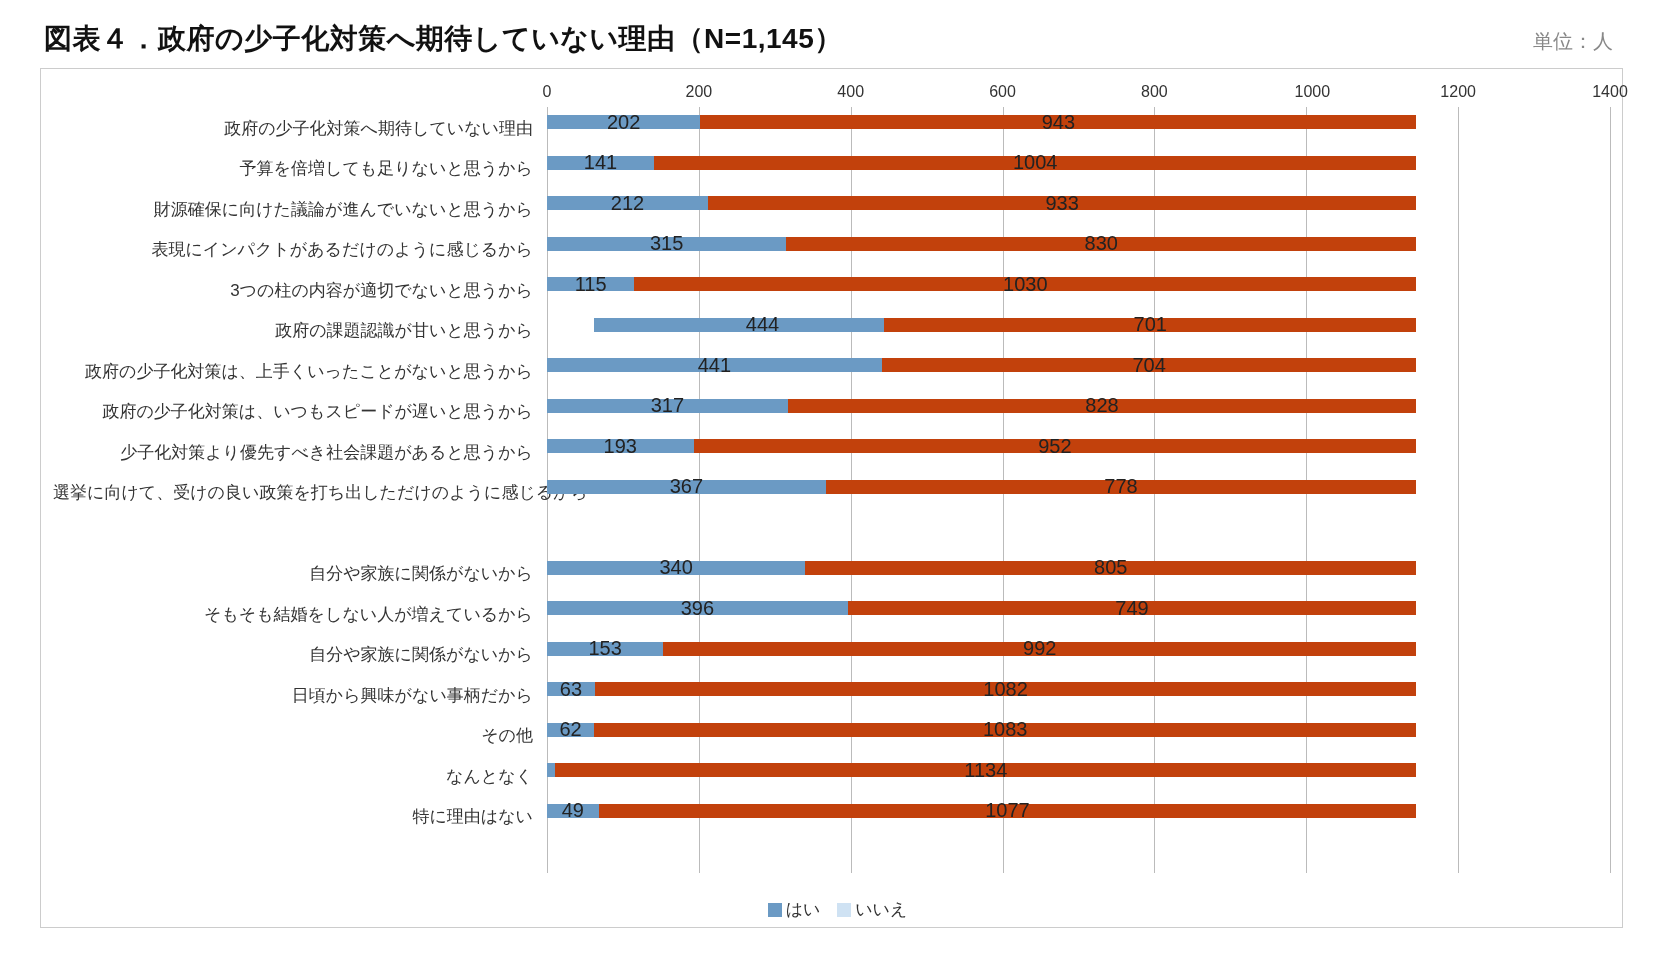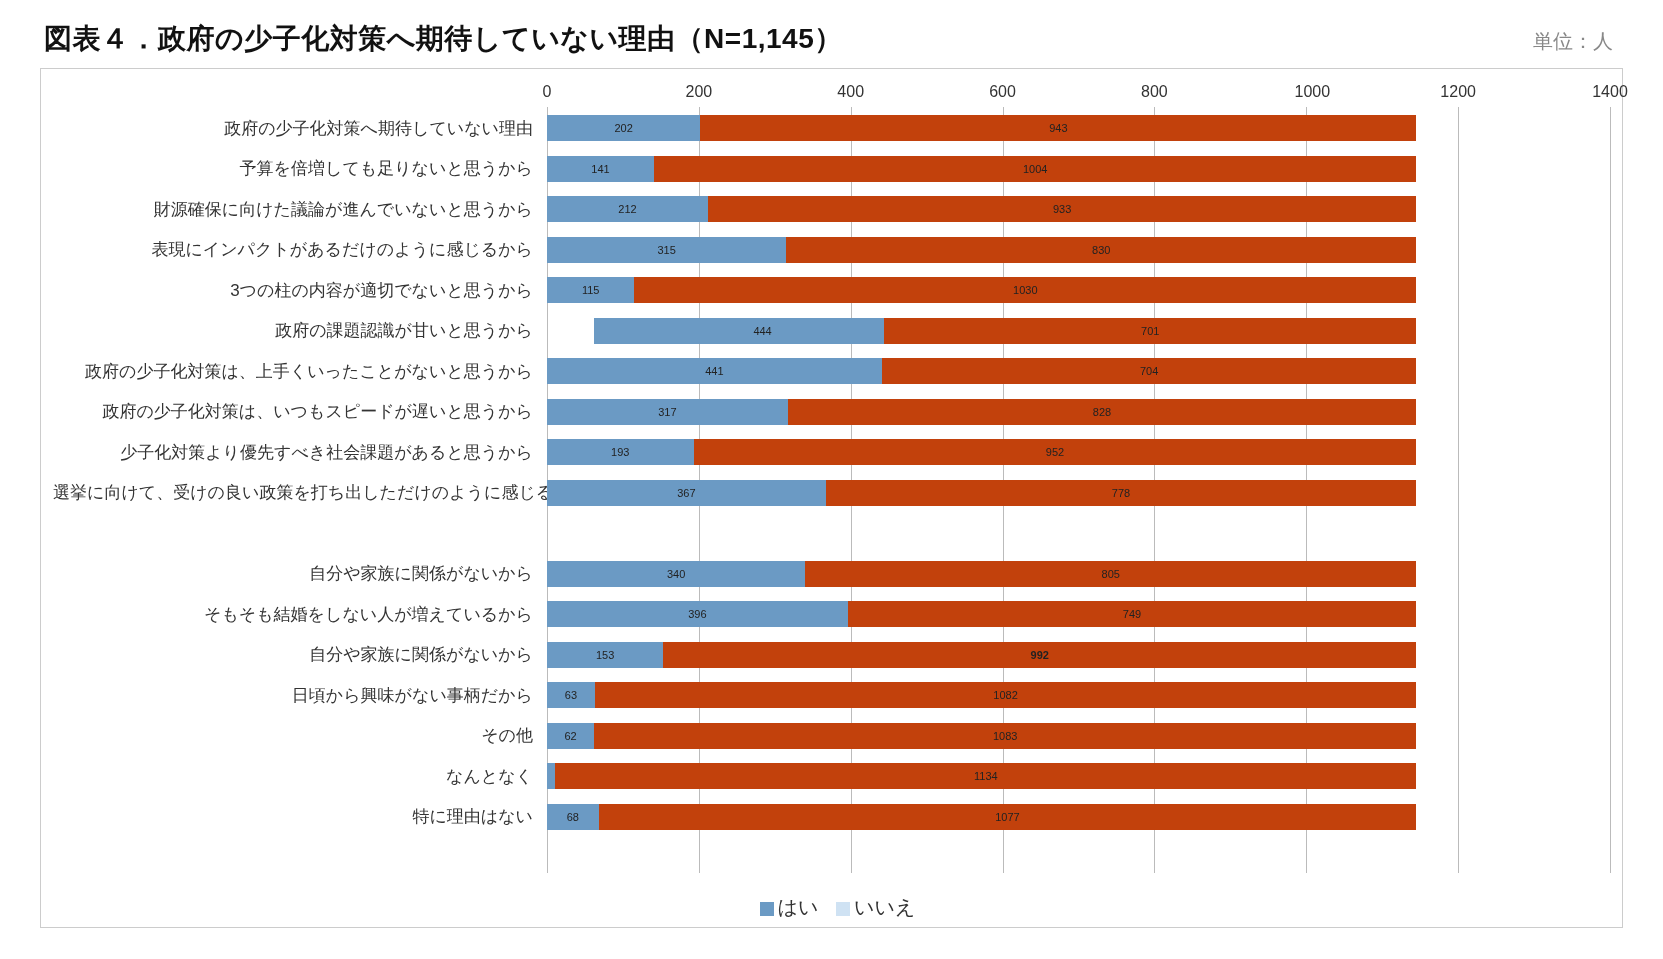--- a/index.html
+++ b/index.html
@@ -87,38 +87,38 @@
     white-space: nowrap;
   }
   .row-bar-track {
     flex: 1 1 auto;
     position: relative;
     height: 26px;
   }
   .seg {
     position: absolute;
     top: 0;
-    height: 26px;
+    height: 14px;
     display: flex;
     align-items: center;
     justify-content: center;
-    font-size: 11px;
+    font-size: 20px;
     overflow: visible;
     white-space: nowrap;
   }
   .seg.yes { background: #6b9ac4; color: #222; }
   .seg.no  { background: #c2410c; color: #222; }
   .seg .val { padding: 0 4px; }
   .legend {
     position: absolute;
     left: 0;
     right: 0;
     bottom: 6px;
     text-align: center;
-    font-size: 20px;
+    font-size: 17px;
     color: #333;
   }
   .legend .swatch {
     display: inline-block;
     width: 14px;
     height: 14px;
     vertical-align: -2px;
     margin: 0 4px 0 12px;
   }
   .legend .swatch.yes { background: #6b9ac4; }
@@ -289,21 +289,21 @@
                 <span class="val">749</span>
               </div>
             </div>
           </div>
           <div class="row" style="top: 530.5px;">
             <div class="row-label">自分や家族に関係がないから</div>
             <div class="row-bar-track">
               <div class="seg yes" style="left: 0%; width: 10.9286%;">
                 <span class="val">153</span>
               </div>
-              <div class="seg no" style="left: 10.9286%; width: 70.8571%; font-weight: bold;">
+              <div class="seg no" style="left: 10.9286%; width: 70.8571%;">
                 <span class="val">992</span>
               </div>
             </div>
           </div>
           <div class="row" style="top: 571px;">
             <div class="row-label">日頃から興味がない事柄だから</div>
             <div class="row-bar-track">
               <div class="seg yes" style="left: 0%; width: 4.5%;">
                 <span class="val">63</span>
               </div>
@@ -331,21 +331,21 @@
               </div>
               <div class="seg no" style="left: 0.785714%; width: 81%;">
                 <span class="val">1134</span>
               </div>
             </div>
           </div>
           <div class="row" style="top: 692.5px;">
             <div class="row-label">特に理由はない</div>
             <div class="row-bar-track">
               <div class="seg yes" style="left: 0%; width: 4.85714%;">
-                <span class="val">68</span>
+                <span class="val">49</span>
               </div>
               <div class="seg no" style="left: 4.85714%; width: 76.9286%;">
                 <span class="val">1077</span>
               </div>
             </div>
           </div>
         </div>
     </div>
 
     <div class="legend">

